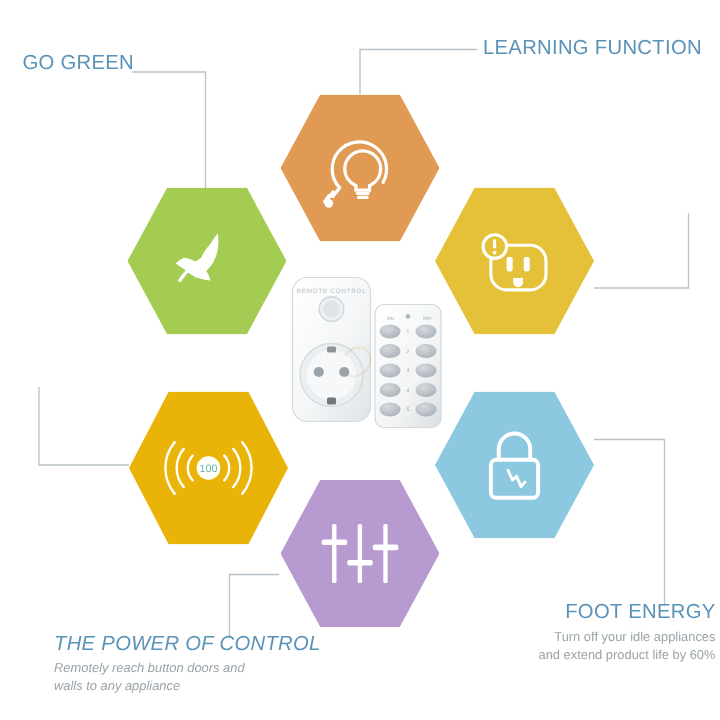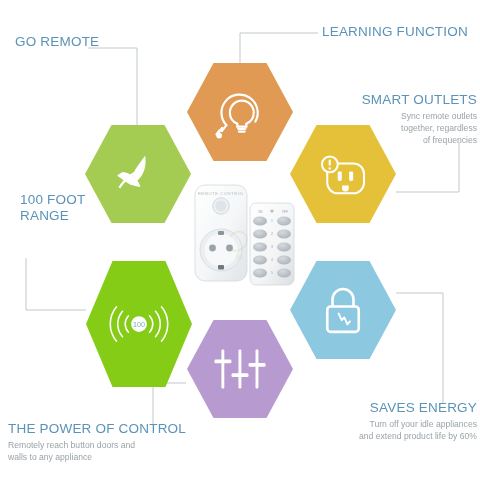--- a/index.html
+++ b/index.html
@@ -107,21 +107,21 @@
           <rect x="26" y="29" width="4.6" height="11" rx="1.6"></rect>
           <rect x="39" y="29" width="4.6" height="11" rx="1.6"></rect>
           <path d="M31 45h7.5v3.2a3.7 3.7 0 0 1-7.5 0z"></path>
           <rect x="15.6" y="15.5" width="2.4" height="7" rx="1.1"></rect>
           <circle cx="16.8" cy="25.6" r="1.4"></circle>
         </g>
       </svg>
     </span>
   </div>
 
-  <div class="hex" style="left:86px;top:261px;width:106px;height:126px;background:#84cc16;">
+  <div class="hex" style="left:86px;top:261px;width:106px;height:102px;background:#eab308;">
     <span>
       <svg width="66" height="48" viewBox="0 0 88 56">
         <g fill="none" stroke="#ffffff" stroke-width="2.1" stroke-linecap="round">
           <path d="M30 17a16 16 0 0 0 0 22"></path>
           <path d="M22 11a26 26 0 0 0 0 34"></path>
           <path d="M14 5a36 36 0 0 0 0 46"></path>
           <path d="M58 17a16 16 0 0 1 0 22"></path>
           <path d="M66 11a26 26 0 0 1 0 34"></path>
           <path d="M74 5a36 36 0 0 1 0 46"></path>
         </g>
@@ -220,44 +220,36 @@
       </g>
 
       <g opacity="0.18" pointer-events="none">
         <path d="M40 56c4-6 11-7 15-3 3 3 3 9-1 13-5 5-11 5-14 2" fill="none" stroke="#c8a95c" stroke-width="1.6"></path>
         <text x="46" y="78" font-family="Liberation Sans, sans-serif" font-size="7" fill="#c8a95c">iio</text>
       </g>
     </svg>
   </div>
 
   <div class="callout" style="left:15px;top:34px;width:125px;">
-    <div class="head">GO REMOTE</div>
+    <div class="head">GO GREEN</div>
   </div>
 
   <div class="callout" style="left:322px;top:24px;width:155px;">
     <div class="head">LEARNING FUNCTION</div>
   </div>
 
-  <div class="callout right-align" style="left:332px;top:92px;width:145px;">
-    <div class="head">SMART OUTLETS</div>
-    <div class="body">Sync remote outlets
-together,  regardless
-of frequencies</div>
-  </div>
 
   <div class="callout" style="left:20px;top:192px;width:120px;">
-    <div class="head">100 FOOT
-RANGE</div>
   </div>
 
   <div class="callout right-align" style="left:322px;top:400px;width:155px;">
-    <div class="head">SAVES ENERGY</div>
+    <div class="head">FOOT ENERGY</div>
     <div class="body">Turn off your idle appliances
 and extend product life by 60%</div>
   </div>
 
-  <div class="callout" style="left:8px;top:421px;width:190px;">
+  <div class="callout" style="left:36px;top:421px;width:190px;font-style:italic;">
     <div class="head">THE POWER OF CONTROL</div>
     <div class="body">Remotely reach button doors and
 walls to any appliance</div>
   </div>
 
 </div>
 
 </body></html>

